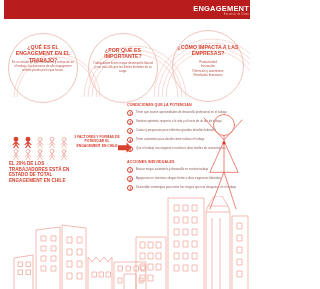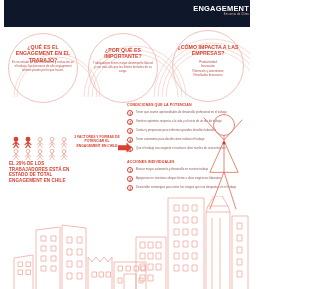--- a/index.html
+++ b/index.html
@@ -7,22 +7,22 @@
     width:250px;height:289px;
     background:#ffffff;
     font-family:"Liberation Sans", sans-serif;
     position:relative;overflow:hidden;
     -webkit-font-smoothing:antialiased;
   }
   .root{position:absolute;inset:0;}
 
   
   .header{
-    position:absolute;left:4px;top:0;width:250px;height:27px;
-    background:#0f172a;
+    position:absolute;left:4px;top:0;width:250px;height:19px;
+    background:#b91c1c;
   }
   .header-title{
     position:absolute;right:5px;top:4px;
     color:#ffffff;font-size:7.5px;font-weight:bold;
     letter-spacing:.2px;
   }
   .header-sub{
     position:absolute;right:5px;top:12.5px;
     color:#f3b9b1;font-size:2.6px;letter-spacing:.2px;
   }

